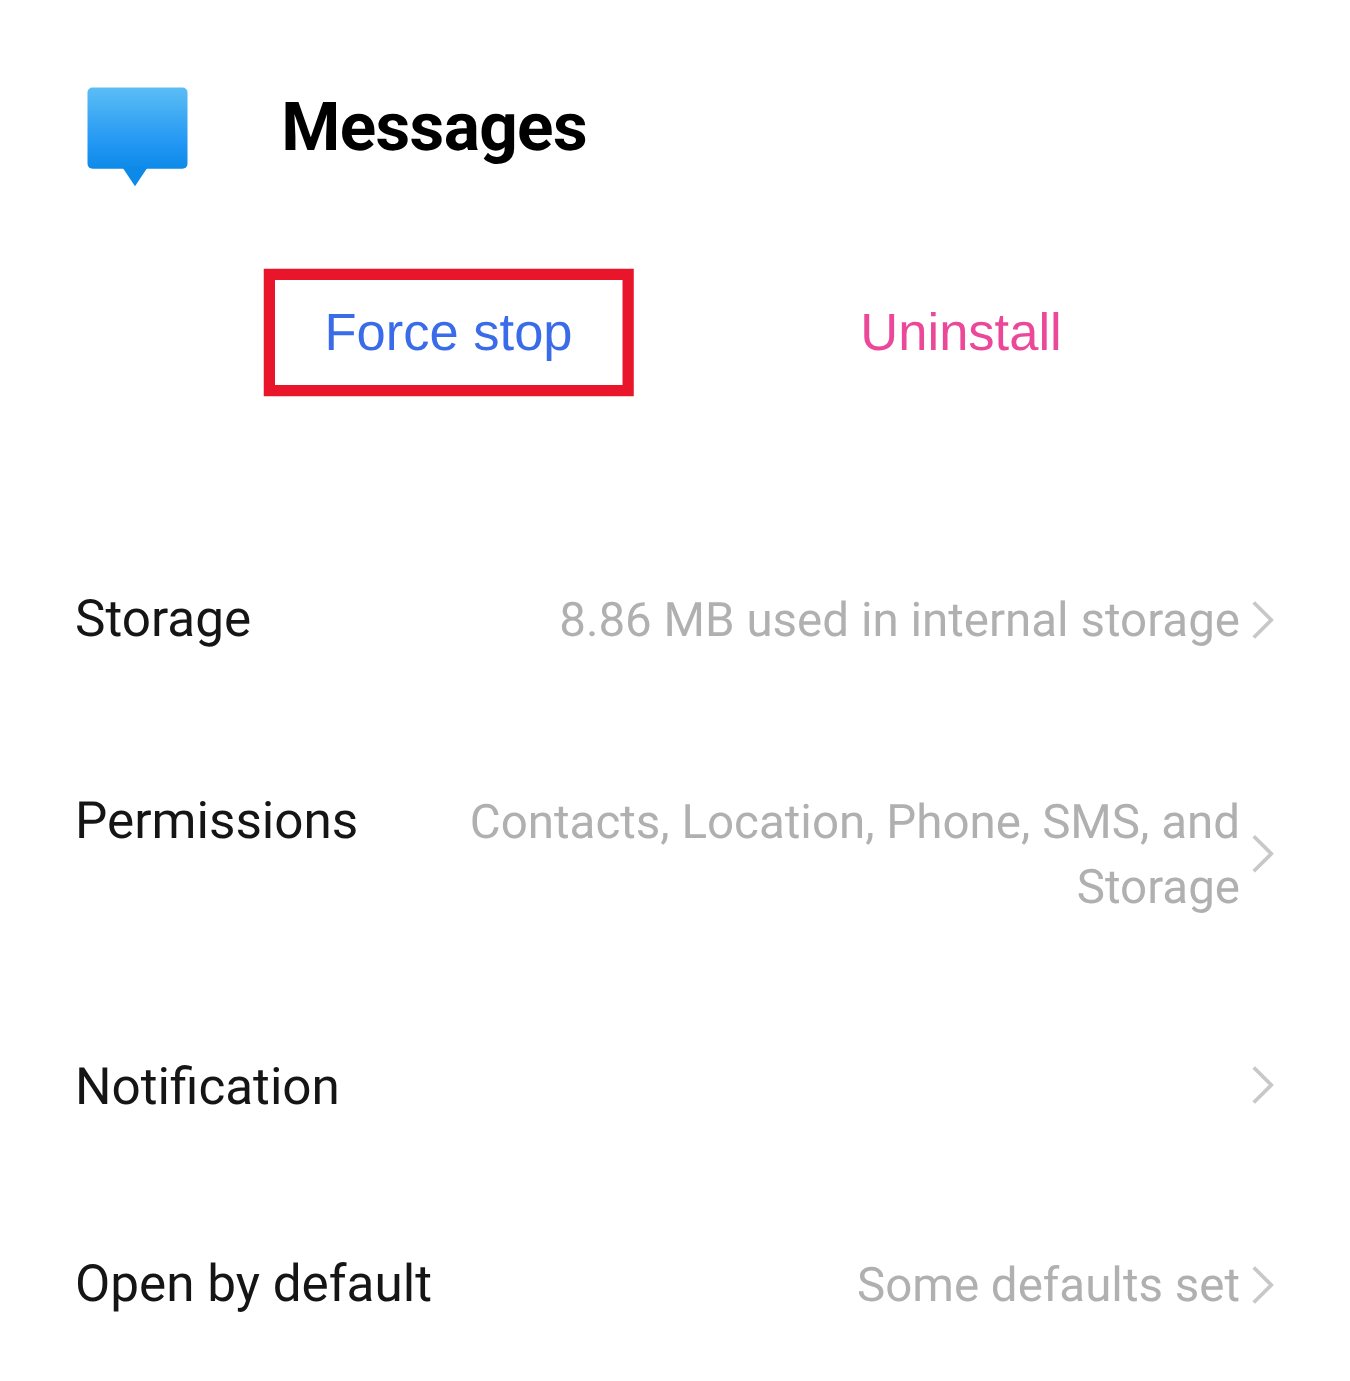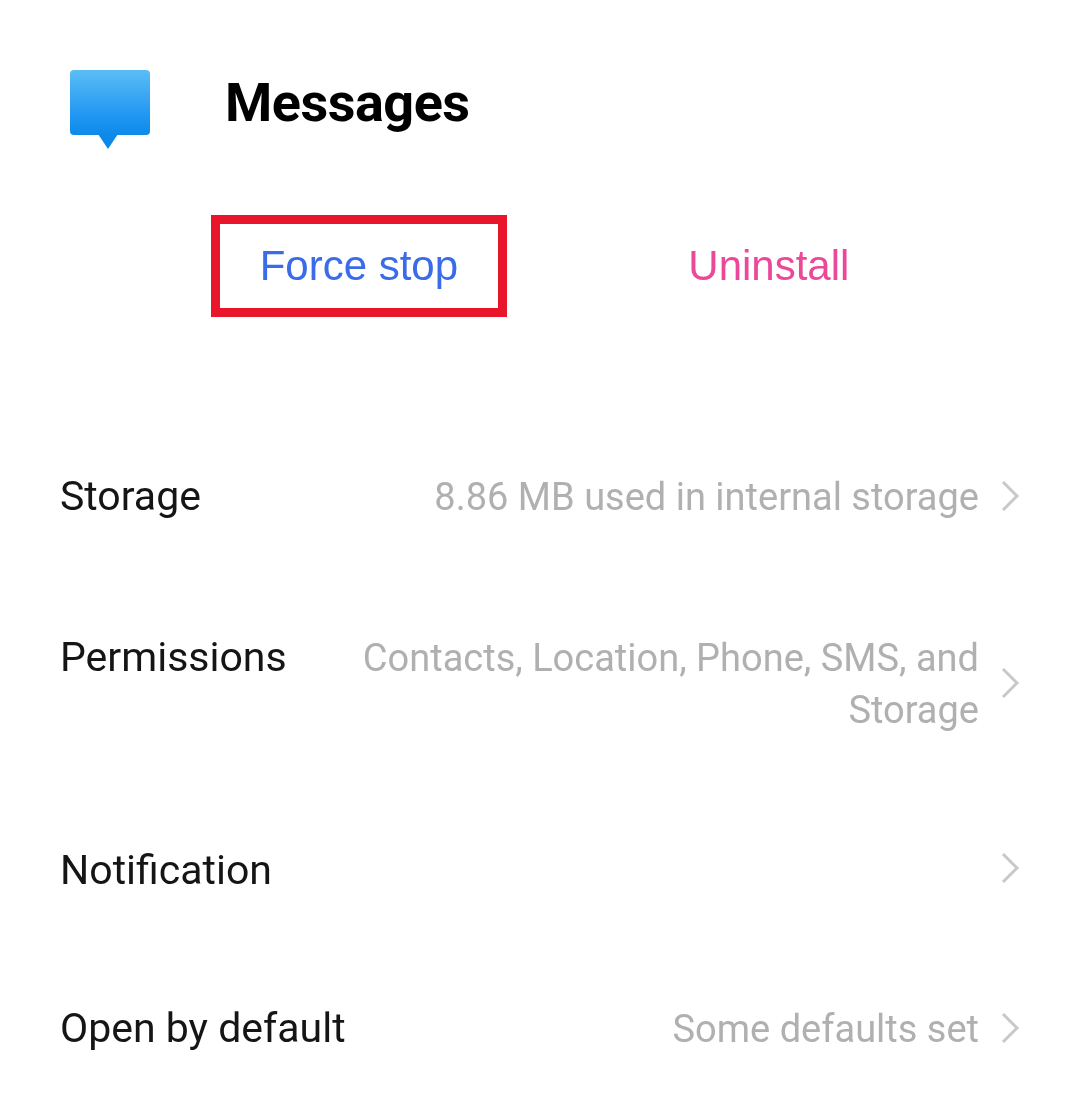--- a/index.html
+++ b/index.html
@@ -89,21 +89,21 @@
     }
     .list-item-label {
       font-size: 41px;
       color: #151515;
       font-weight: 400;
       flex-shrink: 0;
     }
     .list-item-right {
       display: flex;
       align-items: center;
-      gap: 21px;
+      gap: 8px;
       flex: 1;
       justify-content: flex-end;
       min-width: 0;
     }
     .list-item-value {
       font-size: 38px;
       color: #b0b0b0;
       text-align: right;
       line-height: 1.35;
     }

